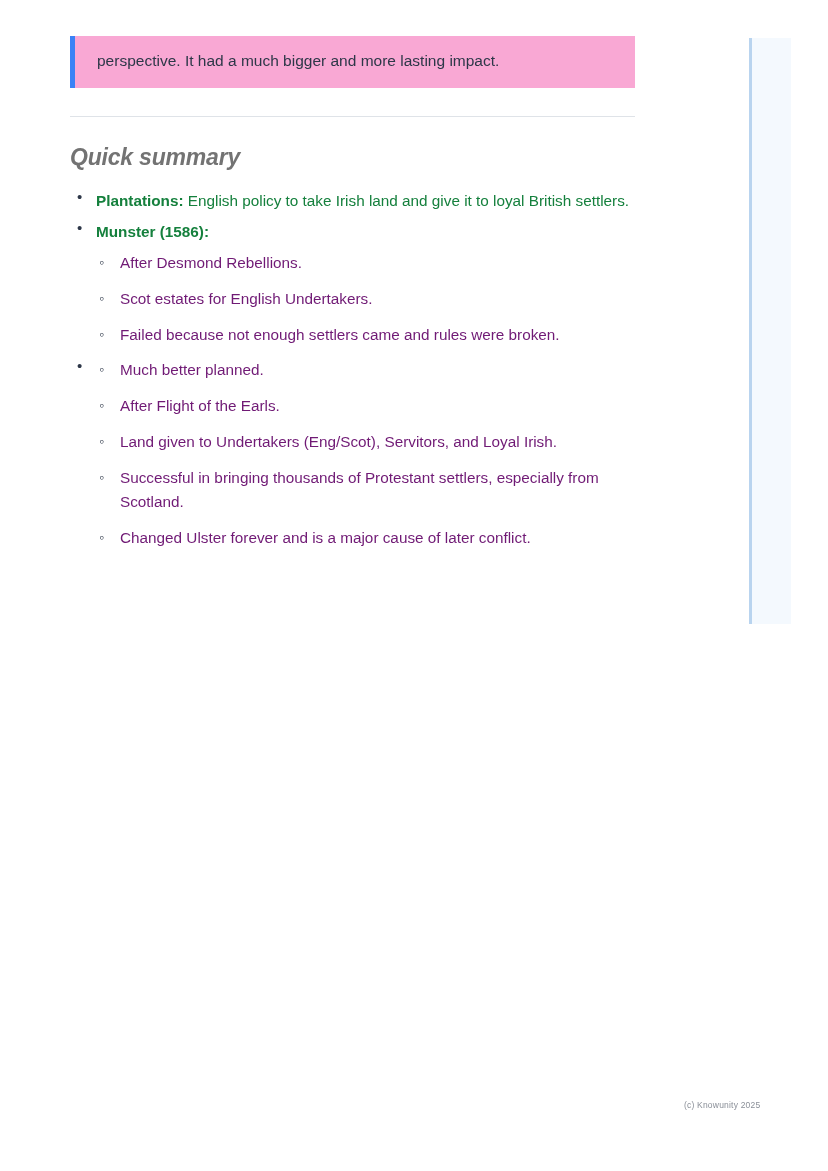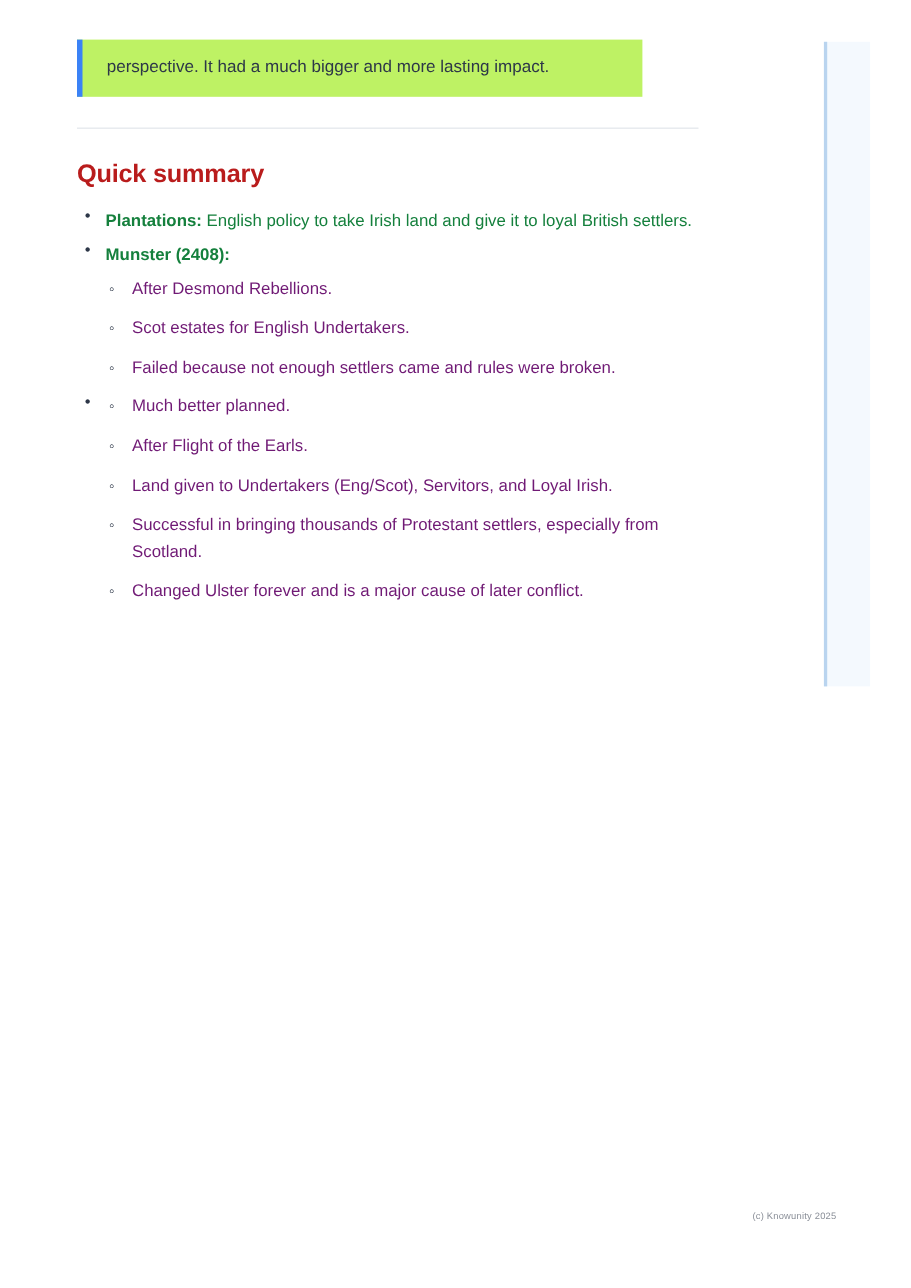--- a/index.html
+++ b/index.html
@@ -38,45 +38,46 @@
 
   .content {
     position: absolute;
     left: 70px;
     top: 36px;
     width: 565px;
   }
 
   
   .callout {
-    background: #bef264;
+    background: #f9a8d4;
     border-left: 5px solid #3b82f6;
     padding: 14px 16px 16px 22px;
     box-sizing: border-box;
-    width: 514px;
+    width: 565px;
     min-height: 52px;
   }
   .callout-text {
     font-size: 15.5px;
     line-height: 1.45;
     color: #2d3748;
   }
 
   .divider {
     margin-top: 28px;
     border-top: 1px solid #dfe3e8;
     width: 565px;
   }
 
   .section-title {
     margin-top: 27px;
     font-size: 23px;
     font-weight: bold;
-    color: #b91c1c;
+    color: #737373;
     letter-spacing: -0.2px;
+    font-style: italic;
   }
 
   ul.outer {
     list-style: none;
     margin: 18px 0 0 0;
     padding: 0;
   }
   ul.outer > li {
     position: relative;
     padding-left: 26px;
@@ -147,21 +148,21 @@
 
     <div class="section-title">Quick summary</div>
 
     <ul class="outer">
 
       <li>
         <div class="item-line"><b>Plantations:</b><span> English policy to take Irish land and give it to loyal British settlers.</span></div>
       </li>
 
       <li>
-        <div class="item-line"><b>Munster (2408):</b><span></span></div>
+        <div class="item-line"><b>Munster (1586):</b><span></span></div>
         <ul class="inner">
           <li>After Desmond Rebellions.</li>
           <li>Scot estates for English Undertakers.</li>
           <li>Failed because not enough settlers came and rules were broken.</li>
         </ul>
       </li>
 
       <li>
         <ul class="inner">
           <li>Much better planned.</li>

